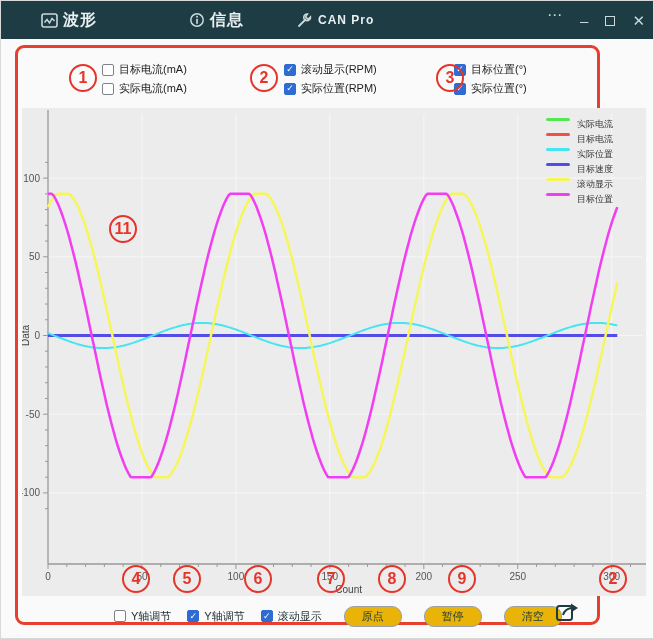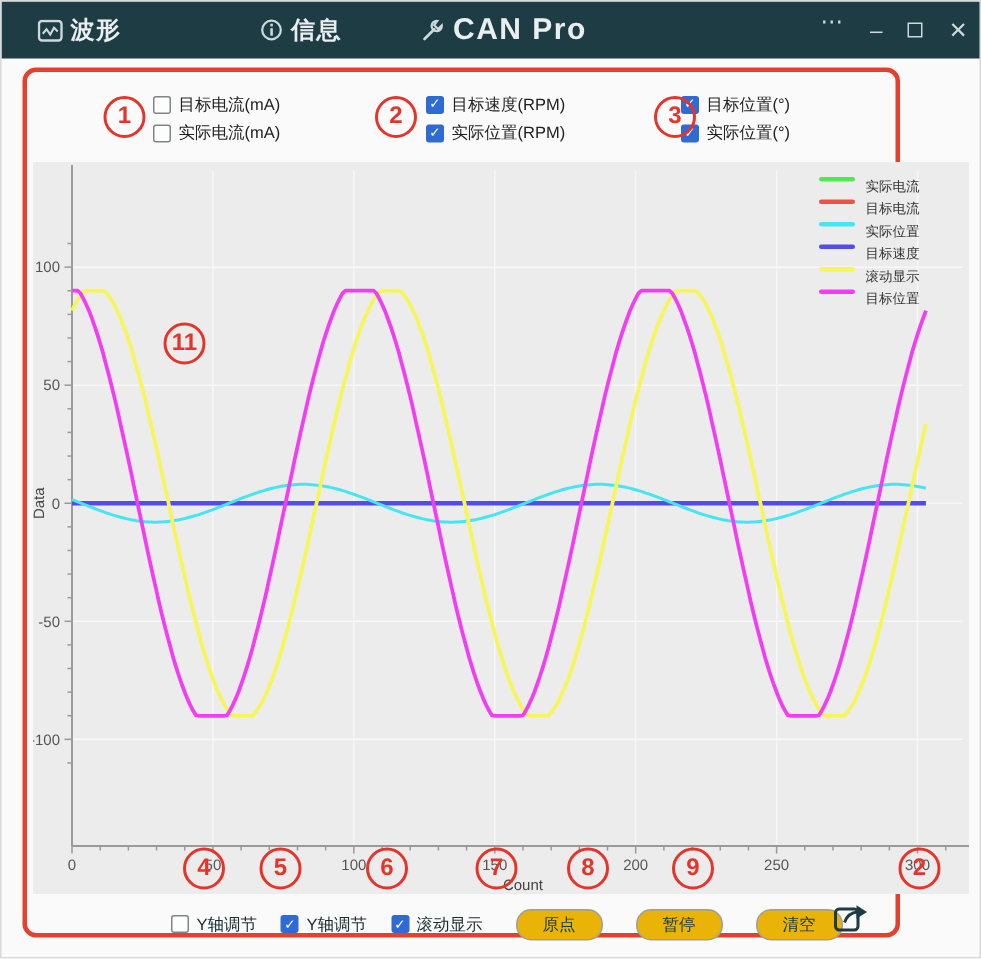--- a/index.html
+++ b/index.html
@@ -2,24 +2,24 @@
 <html><head>
 <meta charset="utf-8">
 <style>
   html,body{margin:0;padding:0;background:#ffffff;}
   *{box-sizing:border-box;font-family:"Liberation Sans","DejaVu Sans",sans-serif;}
   .window{position:relative;width:654px;height:639px;background:#fafafa;overflow:hidden;border:1px solid #d8d8d8;}
   
   .titlebar{position:absolute;left:0;top:0;width:654px;height:38px;background:#1d3c44;display:flex;align-items:center;}
   .tb-tab{display:flex;align-items:center;gap:5px;color:#e9eff1;font-weight:bold;cursor:default;}
   .tb-tab .lbl{font-size:16px;letter-spacing:1px;}
-  #tab-waveform{margin-left:24px;}
+  #tab-waveform{margin-left:40px;}
   #tab-info{margin-left:92px;text-align:right;}
   #app-title{margin-left:52px;}
-  #app-title .lbl{font-size:20px;text-align:center;}
+  #app-title .lbl{font-size:12px;text-align:center;}
   .tb-icon{display:inline-flex;align-items:center;justify-content:center;}
   .win-controls{position:absolute;right:10px;top:0;height:38px;display:flex;align-items:center;gap:17px;color:#cdd8db;}
   .win-btn{font-size:15px;line-height:1;cursor:default;}
   .more-btn{font-size:15px;letter-spacing:1px;position:relative;top:-6px;}
   .max-box{display:inline-block;width:10px;height:10px;border:1.5px solid #cdd8db;}
   
   .panel{position:absolute;left:14px;top:44px;width:585px;height:580px;border:3px solid #e5402e;border-radius:9px;background:#fafafa;}
   
   .toggle-group{position:absolute;top:12px;}
   .tg-1{left:84px;} .tg-2{left:266px;} .tg-3{left:436px;}
@@ -91,21 +91,21 @@
           <span class="cb-label">目标电流(mA)</span>
         </div>
         <div class="cb-row">
           <span class="cb-box"></span>
           <span class="cb-label">实际电流(mA)</span>
         </div>
       </div>
     <div class="toggle-group tg-2" id="group-speed">
         <div class="cb-row">
           <span class="cb-box checked">✓</span>
-          <span class="cb-label">目标速度(RPM)</span>
+          <span class="cb-label">滚动显示(RPM)</span>
         </div>
         <div class="cb-row">
           <span class="cb-box checked">✓</span>
           <span class="cb-label">实际位置(RPM)</span>
         </div>
       </div>
     <div class="toggle-group tg-3" id="group-position">
         <div class="cb-row">
           <span class="cb-box checked">✓</span>
           <span class="cb-label">目标位置(°)</span>

